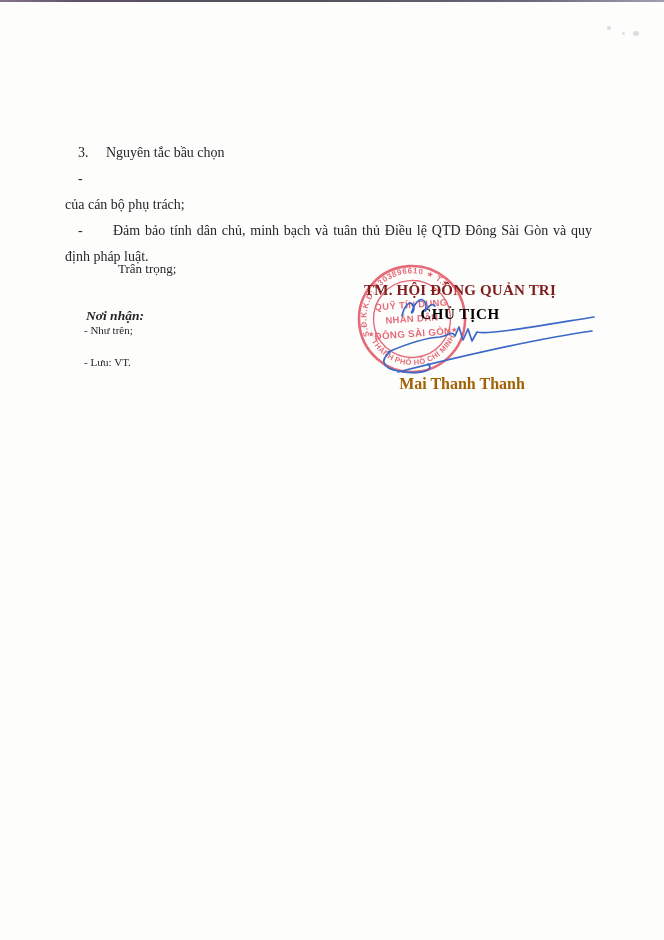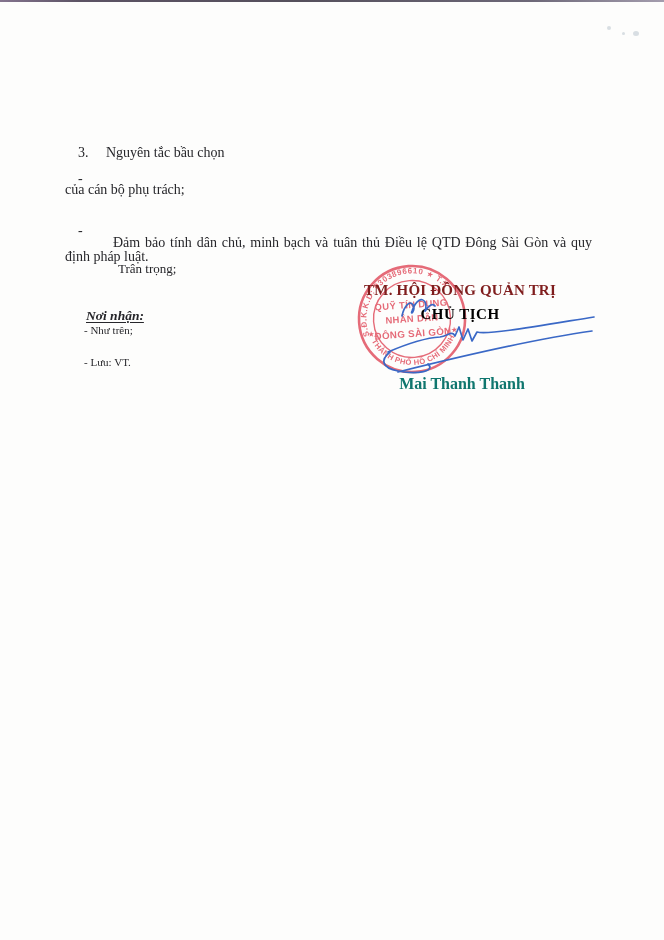--- a/index.html
+++ b/index.html
@@ -15,52 +15,52 @@
     position:absolute;top:0;left:0;width:664px;height:2px;
     background:linear-gradient(to right,#84748e 0%,#5c5364 12%,#55505c 45%,#6d6878 80%,#a49dae 100%);
   }
   .speck{position:absolute;border-radius:50%;background:#b9c5cd;opacity:.55;}
   .tline{position:absolute;font-size:14px;line-height:20px;white-space:nowrap;}
   .just{text-align:justify;text-align-last:justify;}
   .marker{position:absolute;font-size:14px;line-height:20px;}
   .closing{position:absolute;font-size:13px;}
   .recip-label{
     position:absolute;font-size:13.5px;font-weight:bold;font-style:italic;
-    text-decoration:underline;text-underline-offset:2px;
+    text-underline-offset:2px;
   }
   .recip-item{position:absolute;font-size:11px;}
   .sig-org{position:absolute;left:358px;top:282px;width:204px;text-align:center;
     font-size:15px;font-weight:bold;letter-spacing:.2px;color:#7f1d1d;z-index:5;}
   .sig-title{position:absolute;left:358px;top:306px;width:204px;text-align:center;
     font-size:15px;font-weight:bold;letter-spacing:.5px;color:#000000;z-index:5;}
   .sig-name{position:absolute;left:360px;top:375px;width:204px;text-align:center;
-    font-size:16px;font-weight:bold;color:#0f766e;z-index:5;}
+    font-size:16px;font-weight:bold;color:#a16207;z-index:5;}
   .stamp-wrap{position:absolute;left:354px;top:261px;width:116px;height:116px;opacity:.88;z-index:3;}
   .sig-ink{position:absolute;left:368px;top:288px;width:232px;height:94px;z-index:6;}
   .stamp-arc{font-family:"Liberation Sans","DejaVu Sans",sans-serif;font-weight:bold;}
   .stamp-center{font-family:"Liberation Sans","DejaVu Sans",sans-serif;font-weight:bold;}
 </style>
 </head>
 <body>
 
 <div class="page">
 
   <div class="scan-top-edge"></div>
   <div class="speck" style="left:607px;top:26px;width:4px;height:4px;"></div>
   <div class="speck" style="left:622px;top:32px;width:3px;height:3px;"></div>
   <div class="speck" style="left:633px;top:31px;width:6px;height:5px;"></div>
 
   <div class="marker" style="left:78px;top:143px;">3.</div>
   <div class="tline" style="left:106px;top:143px;">Nguyên tắc bầu chọn</div>
 
   <div class="marker" style="left:78px;top:169px;">-</div>
-  <div class="tline" style="left:65px;top:180px;">của cán bộ phụ trách;</div>
+  <div class="tline" style="left:65px;top:195px;">của cán bộ phụ trách;</div>
 
   <div class="marker" style="left:78px;top:221px;">-</div>
-  <div class="tline just" style="left:113px;top:221px;width:479px;margin-top:12px;">Đảm bảo tính dân chủ, minh bạch và tuân thủ Điều lệ QTD Đông Sài Gòn và quy</div>
+  <div class="tline just" style="left:113px;top:221px;width:479px;">Đảm bảo tính dân chủ, minh bạch và tuân thủ Điều lệ QTD Đông Sài Gòn và quy</div>
   <div class="tline" style="left:65px;top:247px;font-family:Liberation Serif, serif;">định pháp luật.</div>
 
   <div class="closing" style="left:118px;top:261px;">Trân trọng;</div>
 
   <div class="recip-label" style="left:86px;top:308px;">Nơi nhận:</div>
   <div class="recip-item" style="left:84px;top:324px;">- Như trên;</div>
   <div class="recip-item" style="left:84px;top:340px;margin-top:16px;">- Lưu: VT.</div>
 
   <div class="stamp-wrap">
     <svg width="116" height="116" viewBox="0 0 116 116">

